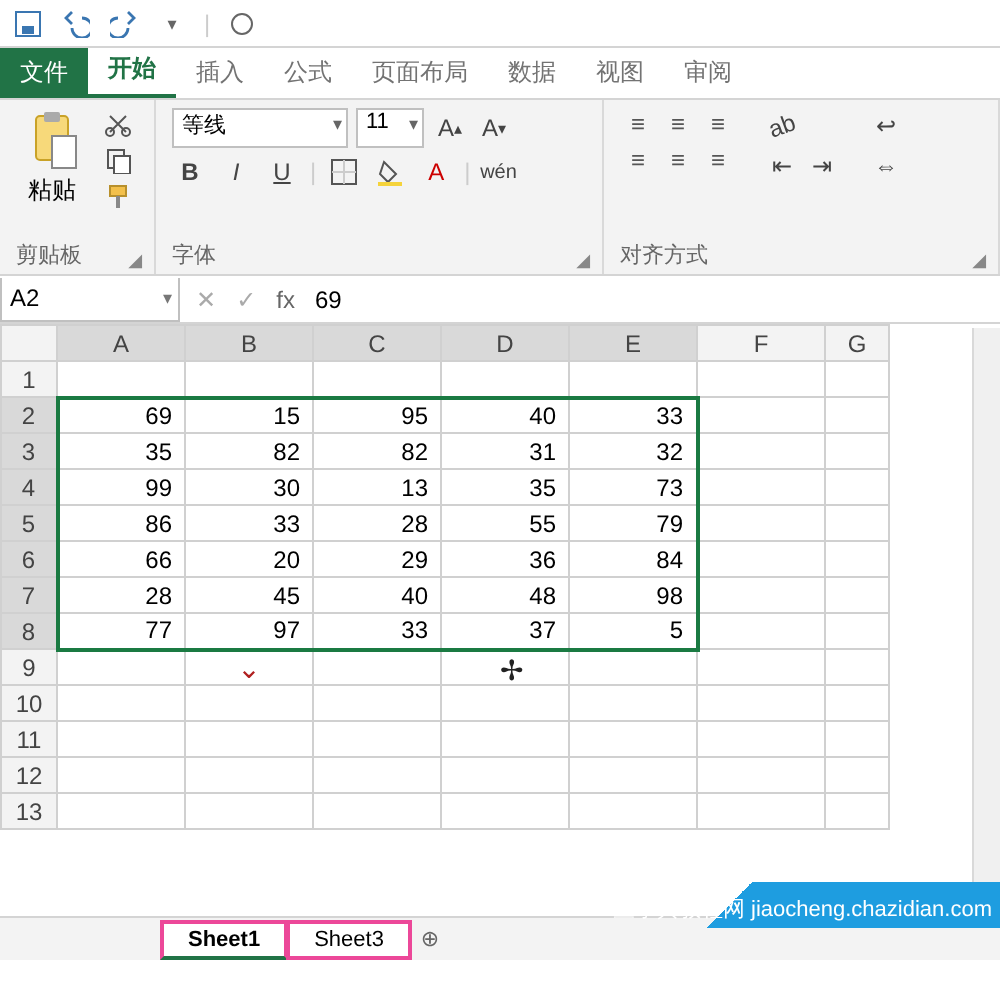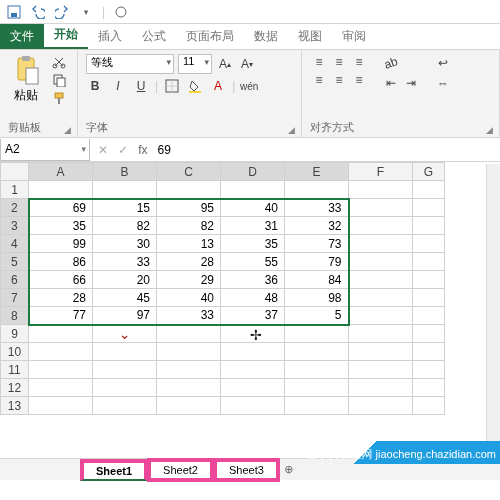--- a/index.html
+++ b/index.html
@@ -48,21 +48,21 @@
 td.cell{text-align:right;padding-right:6px}
 .sel-range{background:#e7e7e7}
 .hd-sel{background:#d9d9d9!important}
 .outline-t{border-top:2px solid #1a7a42!important}
 .outline-b{border-bottom:2px solid #1a7a42!important}
 .outline-l{border-left:2px solid #1a7a42!important}
 .outline-r{border-right:2px solid #1a7a42!important}
 .chev{color:#b02020;font-size:14px;text-align:center;display:block}
 .cursor{position:absolute;left:250px;top:165px;font-size:14px;color:#222;pointer-events:none}
 .sheet-tabs{height:22px;border-top:1px solid #d4d4d4;display:flex;align-items:center;font-size:11px;background:#f3f3f3;padding-left:80px}
-.stab{padding:2px 12px;border:4px solid #ec4899;background:#fff;margin-right:-1px}
+.stab{padding:2px 12px;border:2px solid #ec4899;background:#fff;margin-right:-1px}
 .stab.active{border-bottom:2px solid #217346;font-weight:bold}
 .addsh{width:20px;text-align:center;color:#666}
 .watermark{position:absolute;right:0;bottom:36px;background:linear-gradient(135deg,transparent 0 40%,#1e9de0 40%);color:#fff;font-size:11px;padding:6px 4px 2px 28px}
 .scrollr{position:absolute;right:0;top:164px;width:14px;bottom:44px;background:#f0f0f0;border-left:1px solid #d9d9d9}
 svg{display:block}
 </style>
 </head>
 <body>
 
 <div class="qat">
@@ -356,19 +356,18 @@
         </tr>
   </tbody>
     </table>
   <div class="cursor">✢</div>
 </div>
 
 <div class="scrollr"></div>
 
 <div class="sheet-tabs">
   <div class="stab active">Sheet1</div>
-  <div class="stab">Sheet2</div>
   <div class="stab">Sheet3</div>
   <div class="addsh">⊕</div>
 </div>
 
 <div class="watermark">查字典教程网
 jiaocheng.chazidian.com</div>
 
 </body></html>

